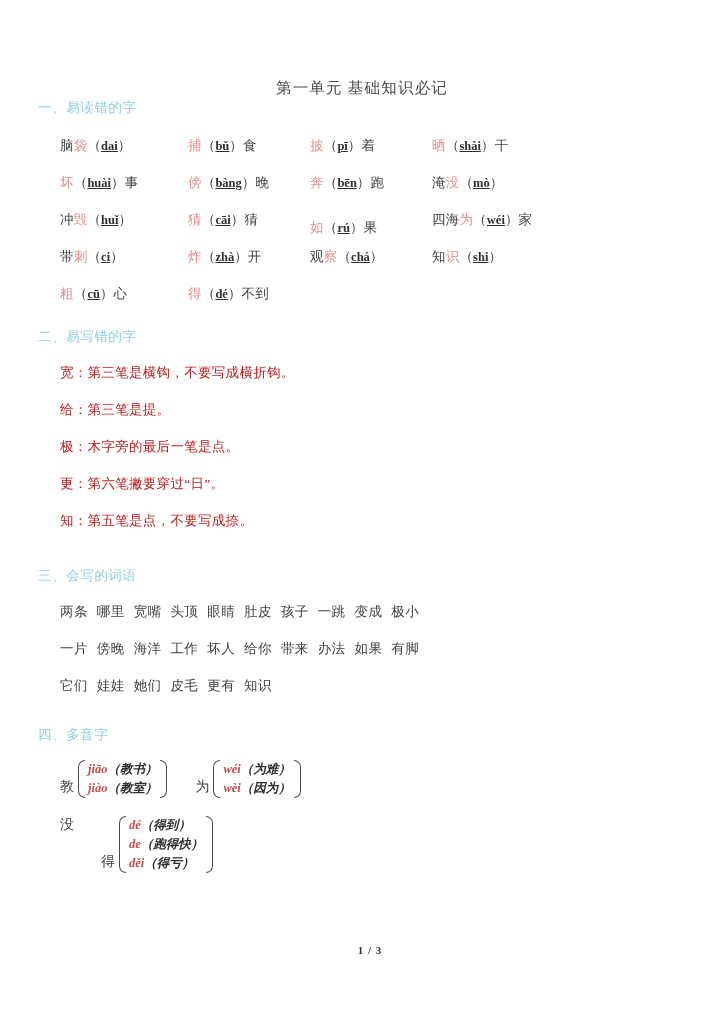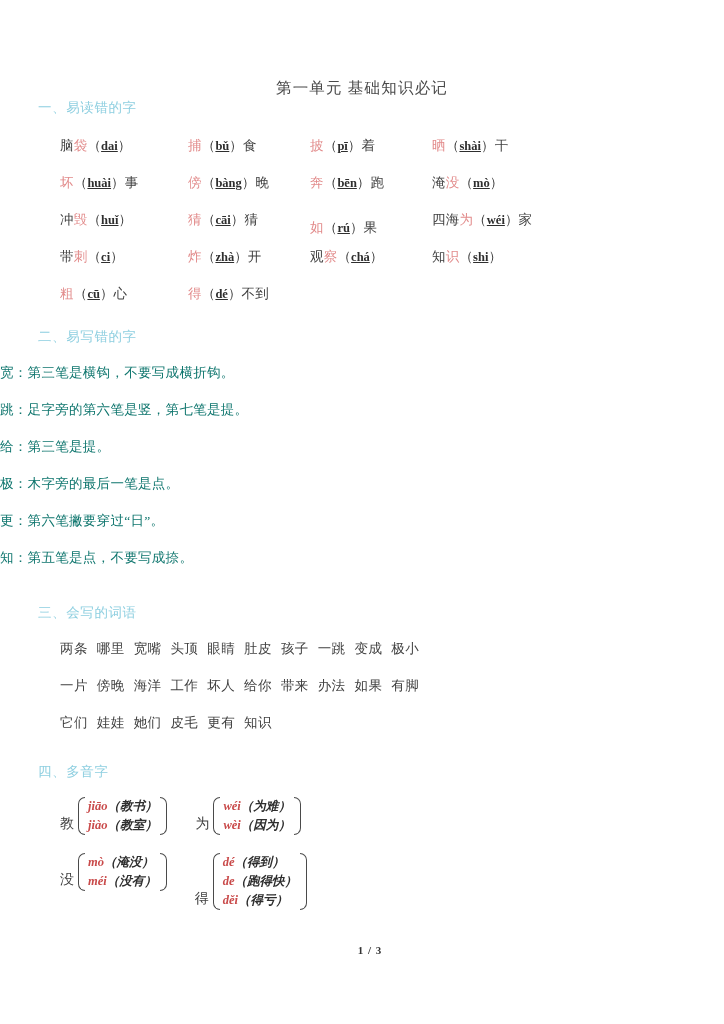--- a/index.html
+++ b/index.html
@@ -71,22 +71,23 @@
     text-decoration: underline;
   }
   .paren { color: #3f3f3f; }
 
   
   #sec2-lines { margin-top: 8px; }
   .note-line {
     height: 37px;
     display: flex;
     align-items: center;
+    padding-left: 60px;
     font-size: 13.5px;
-    color: #0f766e;
+    color: #b91c1c;
     letter-spacing: 0.3px;
     white-space: nowrap;
   }
 
   
   #sec3-rows { margin-top: 8px; }
   .word-row {
     height: 37px;
     display: flex;
     align-items: center;
@@ -217,21 +218,20 @@
           <span class="pinyin-item" style="width: 128px;"><span class="hl">粗</span><span class="paren">（</span><span class="py">cū</span><span class="paren">）</span><span>心</span></span>
           <span class="pinyin-item" style="width: 122px;"><span class="hl">得</span><span class="paren">（</span><span class="py">dé</span><span class="paren">）</span><span>不到</span></span>
         </div>
       </div>
   </div>
 
   <div>
     <div class="section-heading" style="margin-top:16px;">二、易写错的字</div>
     <div id="sec2-lines">
         <div class="note-line">宽：第三笔是横钩，不要写成横折钩。</div>
-        <div class="note-line">跳：足字旁的第六笔是竖，第七笔是提。</div>
         <div class="note-line">给：第三笔是提。</div>
         <div class="note-line">极：木字旁的最后一笔是点。</div>
         <div class="note-line">更：第六笔撇要穿过“日”。</div>
         <div class="note-line">知：第五笔是点，不要写成捺。</div>
       </div>
   </div>
 
   <div>
     <div class="section-heading" style="margin-top:28px;">三、会写的词语</div>
     <div id="sec3-rows">
@@ -288,26 +288,20 @@
             <span class="brace-inner">
               <span class="poly-entry"><span class="pron">wéi</span><span class="ex">（为难）</span></span>
               <span class="poly-entry"><span class="pron">wèi</span><span class="ex">（因为）</span></span>
             </span>
           </span>
         </div>
       </div>
     <div class="poly-block" id="poly-row-2">
         <div class="poly-group">
           <span class="poly-char">没</span>
-          <span class="brace">
-            <span class="brace-inner">
-              <span class="poly-entry"><span class="pron">mò</span><span class="ex">（淹没）</span></span>
-              <span class="poly-entry"><span class="pron">méi</span><span class="ex">（没有）</span></span>
-            </span>
-          </span>
         </div>
         <div class="poly-group">
           <span class="poly-char">得</span>
           <span class="brace">
             <span class="brace-inner">
               <span class="poly-entry"><span class="pron">dé</span><span class="ex">（得到）</span></span>
               <span class="poly-entry"><span class="pron">de</span><span class="ex">（跑得快）</span></span>
               <span class="poly-entry"><span class="pron">děi</span><span class="ex">（得亏）</span></span>
             </span>
           </span>

